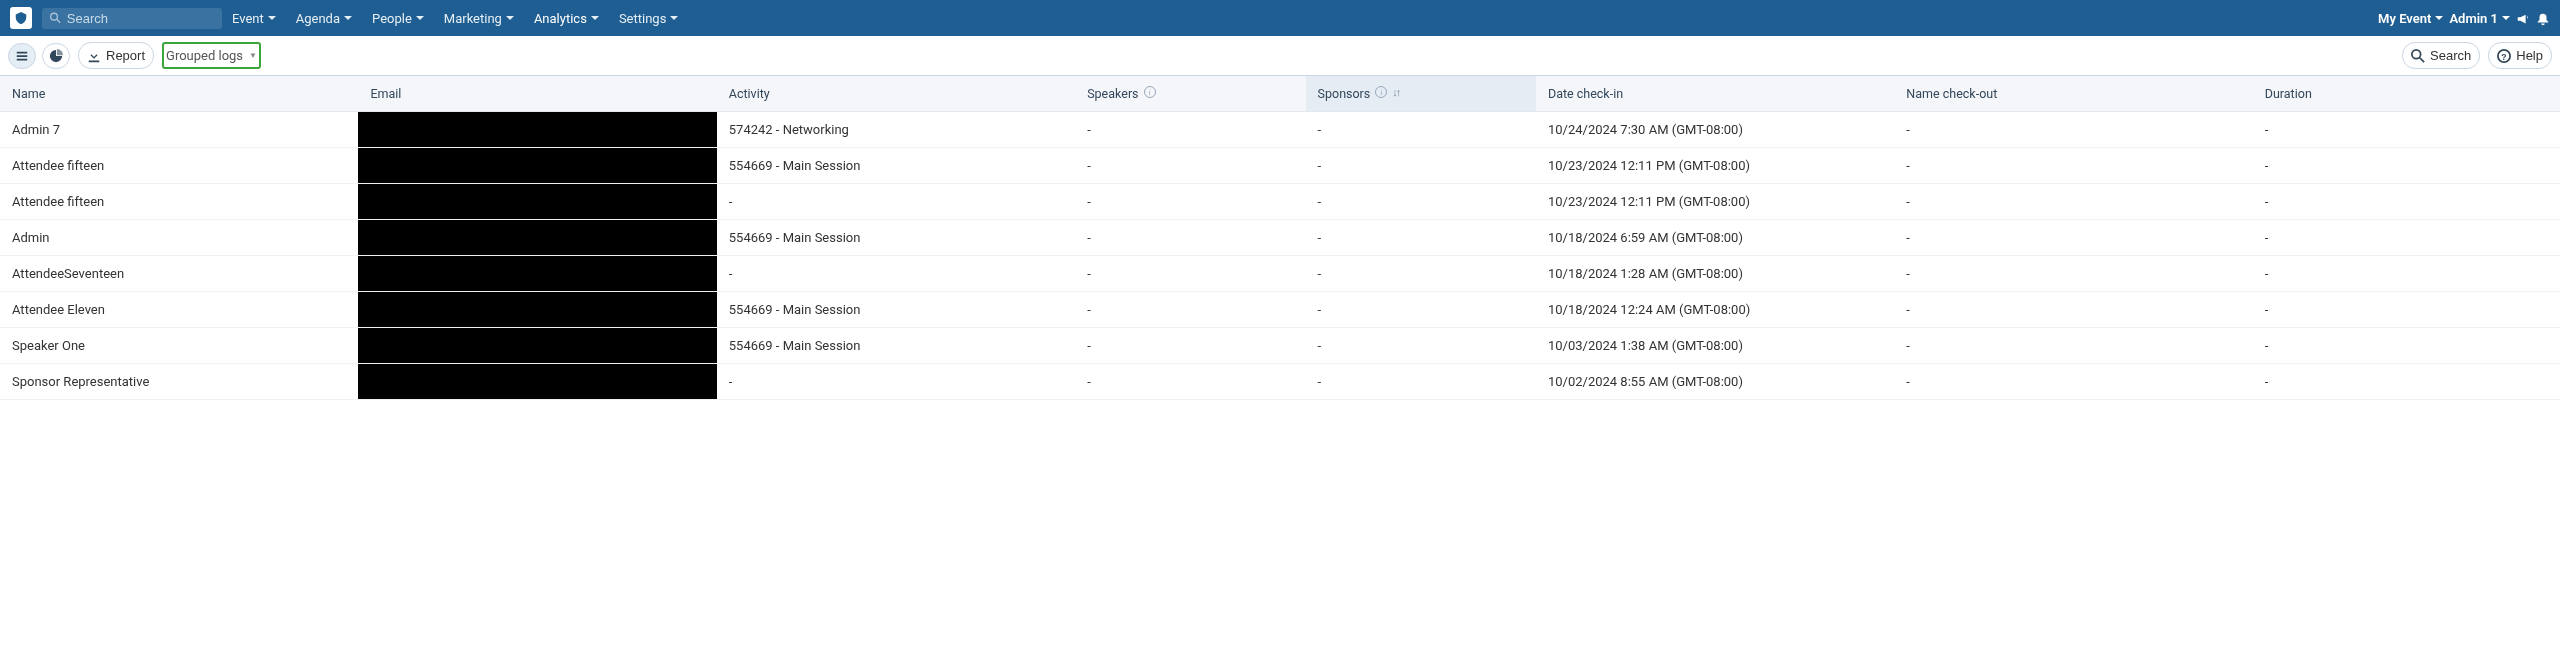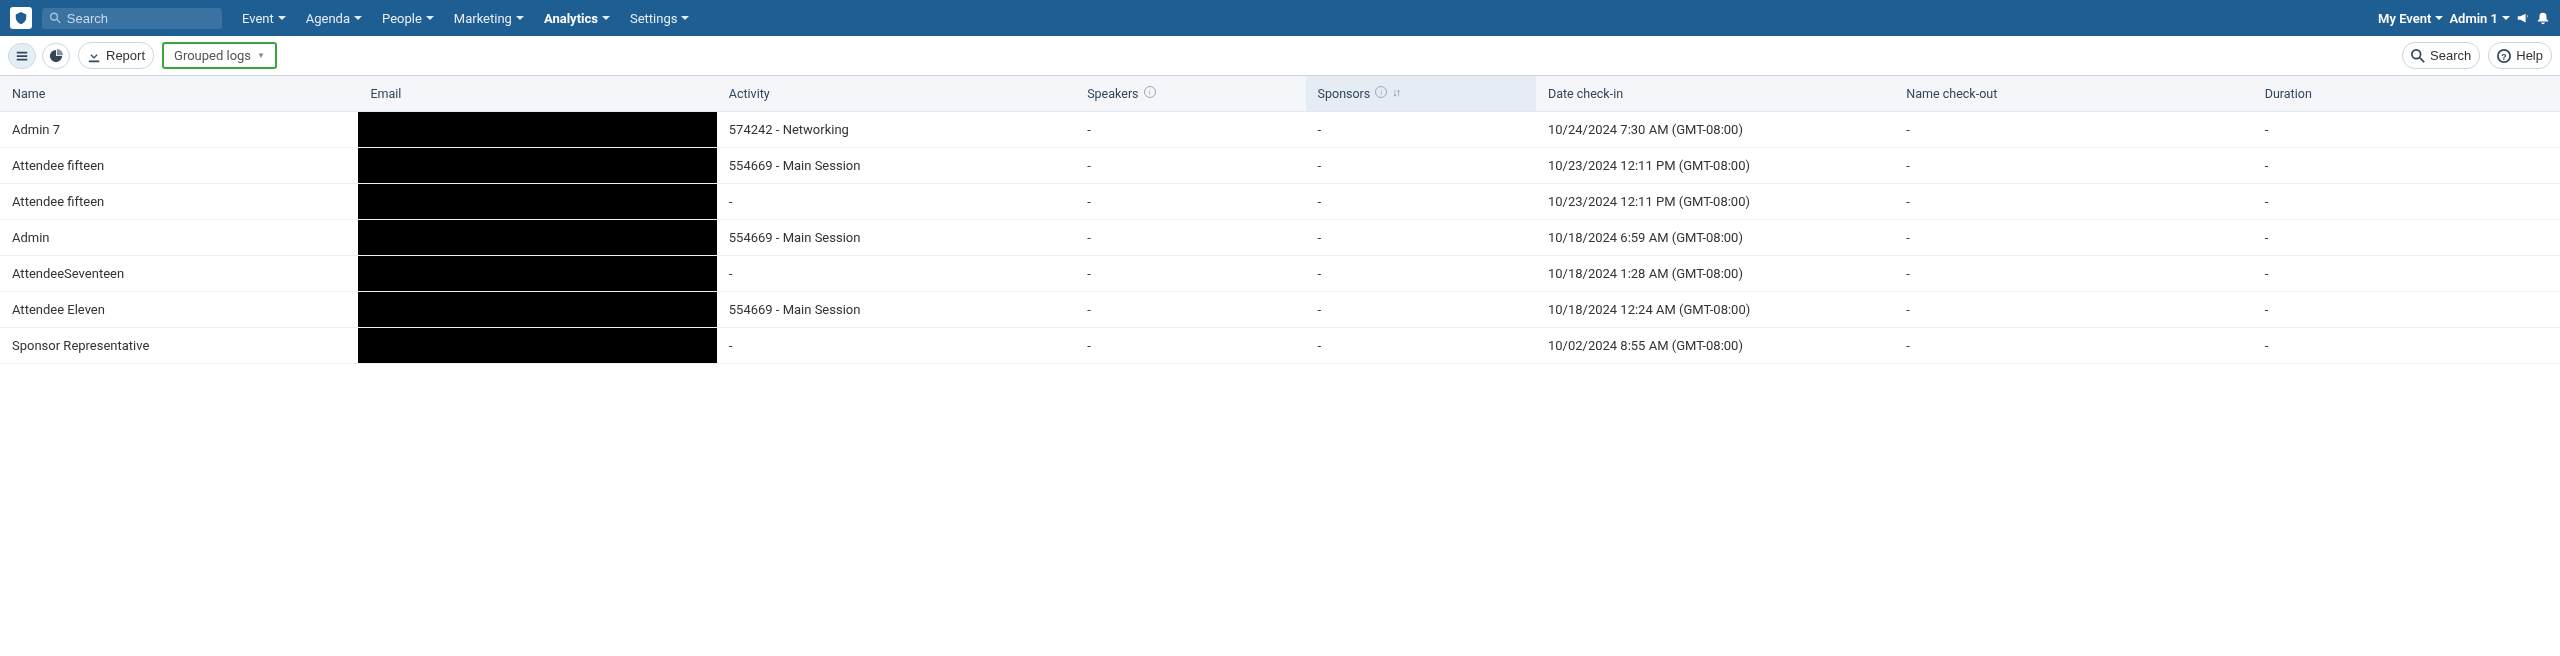--- a/index.html
+++ b/index.html
@@ -44,34 +44,33 @@
       color: #fff;
       margin-left: 6px;
       font-size: 13px;
       width: 100%;
     }
     .search-input::placeholder { color: #c9dbe9; }
     .nav-menu {
       display: flex;
       align-items: flex-end;
       gap: 20px;
-      margin-left: 10px;
     }
     .nav-item {
       color: #e6eef5;
       font-size: 13px;
       cursor: pointer;
       display: flex;
       align-items: center;
       gap: 4px;
     }
-    .nav-item.active { color: #fff; font-weight: 700; }
+    .nav-item.active { color: #fff; font-weight: 400; }
     .nav-item svg { fill: #e6eef5; width: 8px; height: 8px; }
     .spacer { flex: 1; }
-    .right-nav { display: flex; align-items: flex-start; gap: 6px; }
+    .right-nav { display: flex; align-items: flex-end; gap: 6px; }
     .right-nav .nav-item { color: #fff; font-weight: 600; }
     .icon-btn-top { color: #fff; cursor: pointer; display: flex; align-items: center; }
 
     
     .toolbar {
       background: #fff;
       border-bottom: 1px solid #cbd6e2;
       height: 40px;
       display: flex;
       align-items: center;
@@ -90,21 +89,21 @@
       gap: 5px;
       font-size: 13px;
       color: #333;
     }
     .tool-btn.icon-only { padding: 5px 6px; }
     .tool-btn.active-icon { background: #e6eef5; }
     .grouped-logs {
       border: 2px solid #3aa53a;
       background: #fff;
       border-radius: 3px;
-      padding: 4px 10px;
+      padding: 4px 2px;
       cursor: pointer;
       display: flex;
       align-items: center;
       gap: 6px;
       font-size: 13px;
       color: #555;
     }
     .grouped-logs .caret { font-size: 8px; color: #888; }
     .toolbar .spacer { flex: 1; }
 
@@ -425,20 +424,32 @@
             <span class="redacted">&nbsp;</span>
           </td>
           <td>554669 - Main Session</td>
           <td>-</td>
           <td>-</td>
           <td>10/18/2024 12:24 AM (GMT-08:00)</td>
           <td>-</td>
           <td>-</td>
         </tr>
         <tr>
+          <td>Speaker One</td>
+          <td class="email-cell">
+            <span class="redacted">&nbsp;</span>
+          </td>
+          <td>554669 - Main Session</td>
+          <td>-</td>
+          <td>-</td>
+          <td>10/03/2024 1:38 AM (GMT-08:00)</td>
+          <td>-</td>
+          <td>-</td>
+        </tr>
+        <tr>
           <td>Sponsor Representative</td>
           <td class="email-cell">
             <span class="redacted">&nbsp;</span>
           </td>
           <td>-</td>
           <td>-</td>
           <td>-</td>
           <td>10/02/2024 8:55 AM (GMT-08:00)</td>
           <td>-</td>
           <td>-</td>

